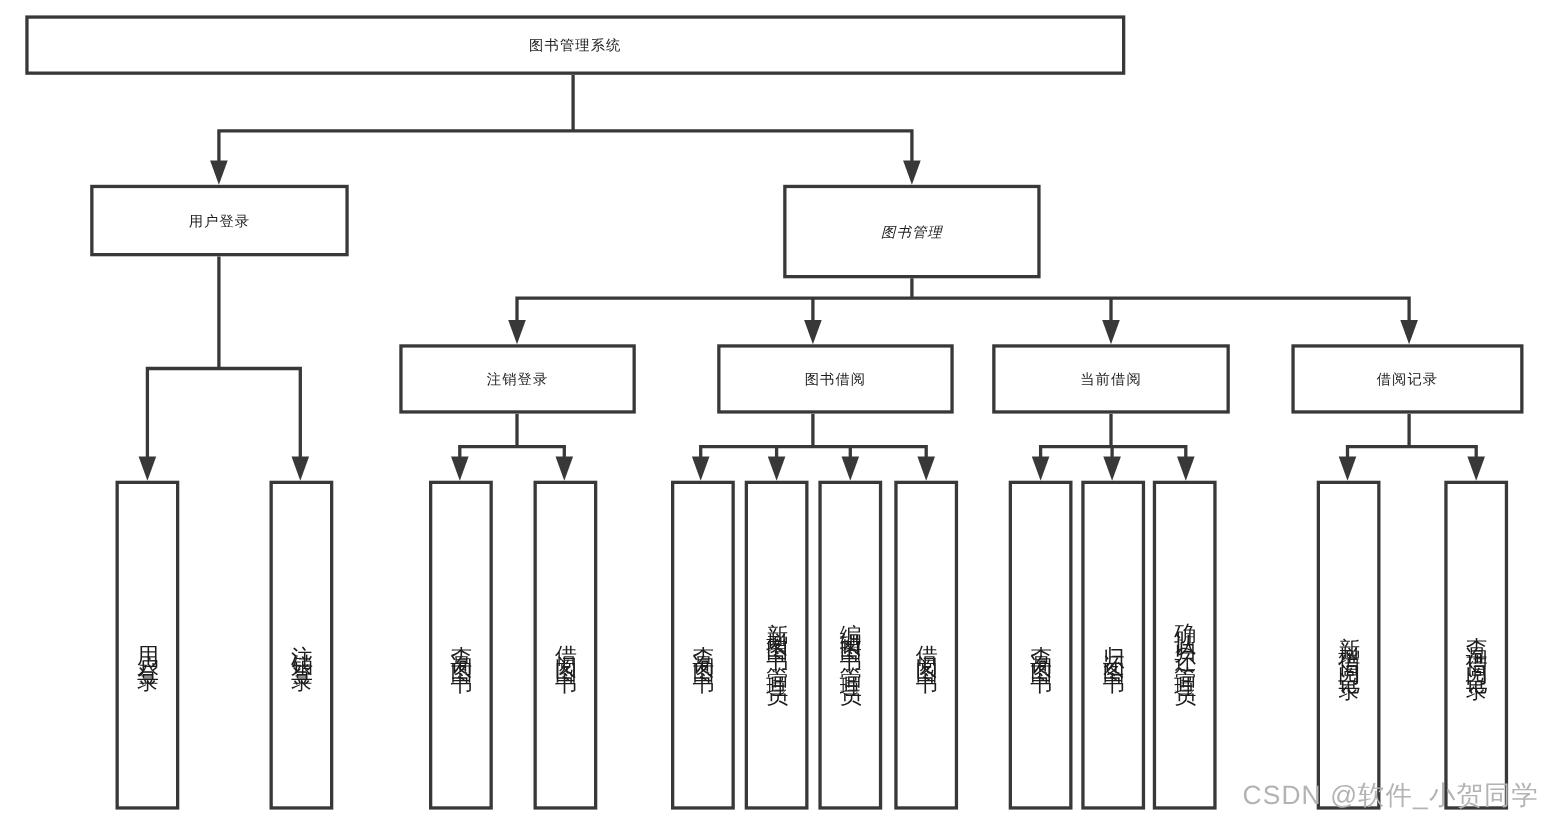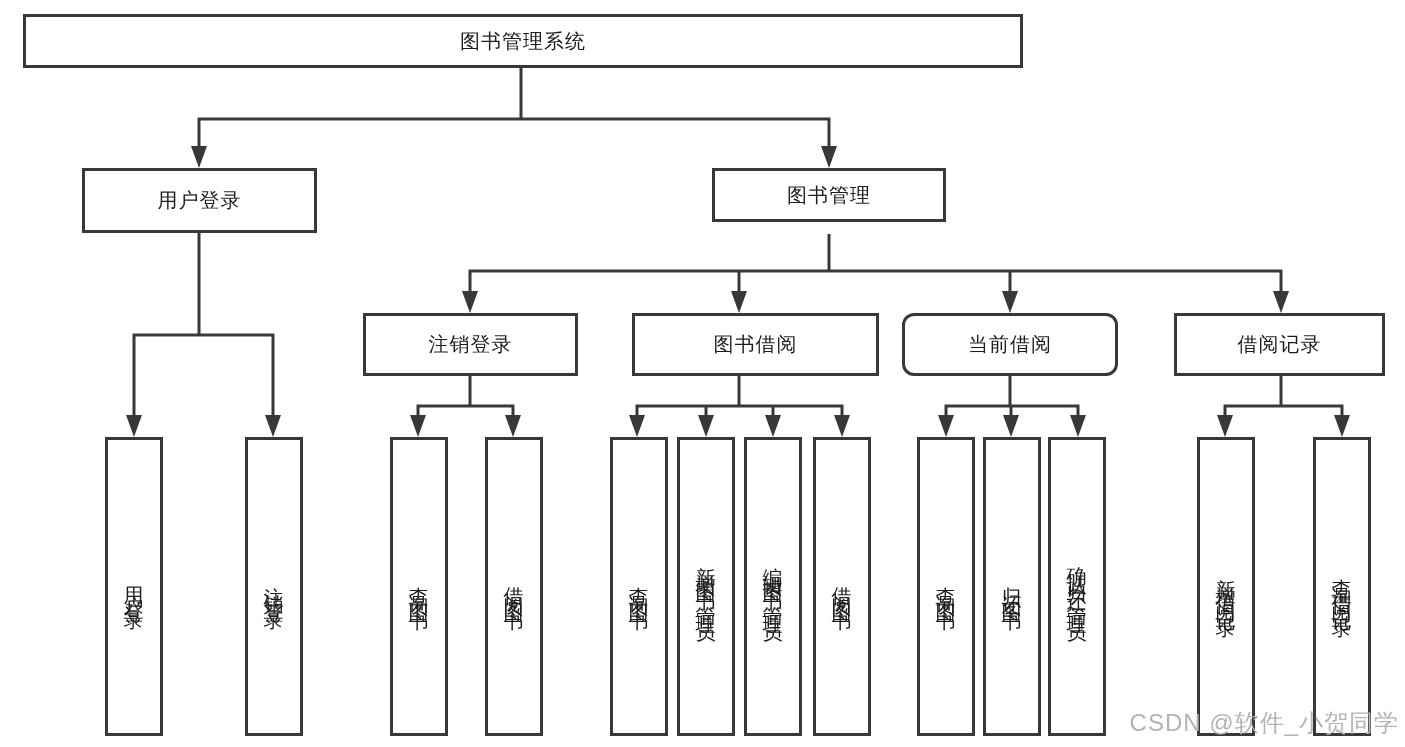--- a/index.html
+++ b/index.html
@@ -37,32 +37,32 @@
   .node{
     position:absolute;
     background:#fff;
     border:3px solid var(--line);
     display:flex;
     align-items:center;
     justify-content:center;
     z-index:2;
   }
   .node .lbl{
-    font-size:20px;
+    font-size:13px;
     letter-spacing:1px;
     white-space:nowrap;
   }
   .root-node{left:23px;top:14px;width:1000px;height:54px;}
   .l2-node,.l3-node{height:65px;}
   .n-user-login{left:82px;top:168px;width:235px;}
-  .n-book-mgmt{left:712px;top:168px;width:234px;height:54px;}
+  .n-book-mgmt{left:712px;top:168px;width:234px;height:85px;font-style:italic;}
   .l3-node{top:313px;height:63px;}
   .n-new-rec{left:363px;width:215px;}
-  .n-borrow{left:632px;width:247px;align-items:center;}
-  .n-current{left:902px;width:216px;border-radius:12px;}
+  .n-borrow{left:652px;width:215px;align-items:center;}
+  .n-current{left:902px;width:216px;}
   .n-records{left:1174px;width:211px;}
   .leaf{
     position:absolute;
     top:437px;
     width:58px;
     height:299px;
     background:#fff;
     border:3px solid var(--line);
     display:flex;
     align-items:center;

